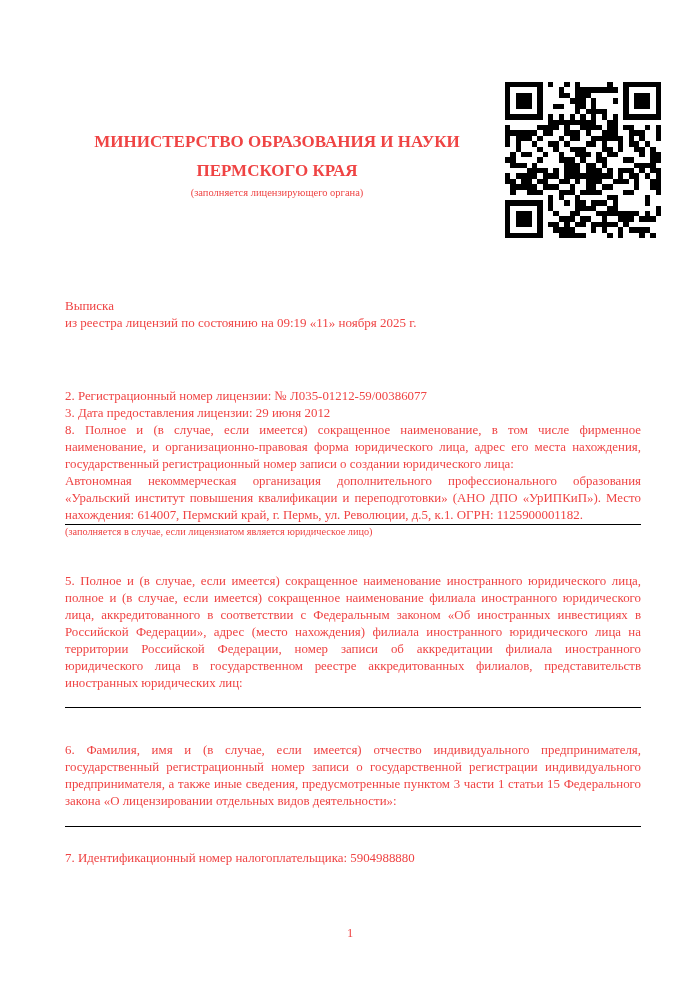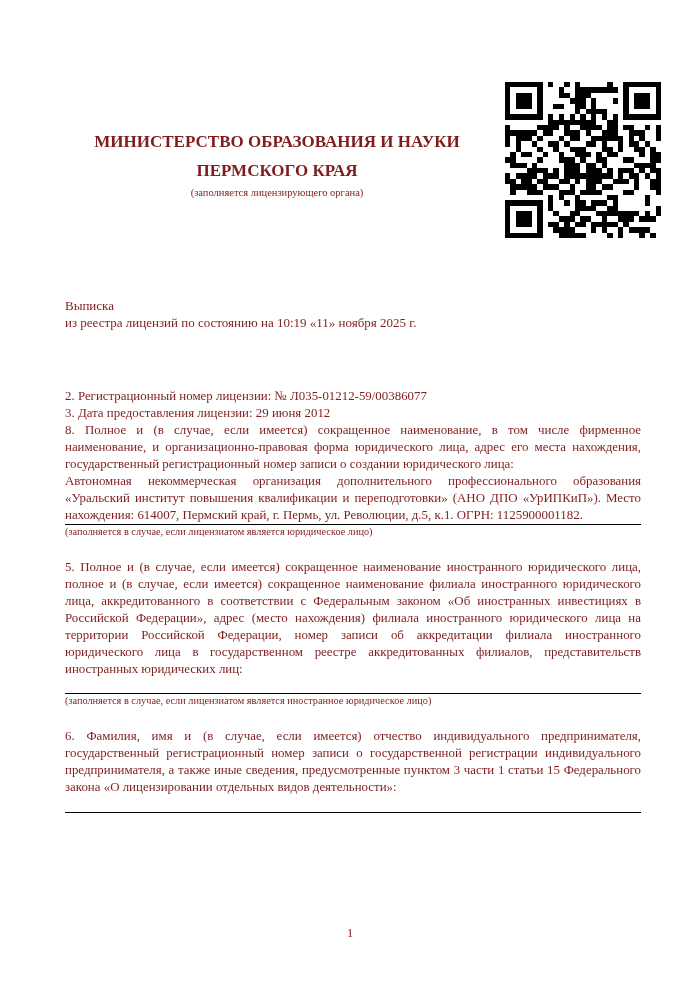--- a/index.html
+++ b/index.html
@@ -1,20 +1,20 @@
 <!DOCTYPE html>
 <html><head>
 <meta charset="utf-8">
 <style>
   html,body{margin:0;padding:0;background:#ffffff;}
   .page{
     position:relative;
     width:700px;height:989px;
     background:#ffffff;
-    color:#7f1d1d;
+    color:#ef4444;
     font-family:"Liberation Serif", serif;
     overflow:hidden;
   }
   .header{
     position:absolute;left:64px;top:127px;width:426px;
     text-align:center;font-weight:bold;font-size:17px;line-height:29px;
   }
   .header-caption{
     font-weight:normal;font-size:10.5px;line-height:14px;margin-top:1px;
   }
@@ -29,21 +29,21 @@
   .items{
     position:absolute;left:65px;top:366px;width:576px;
     font-size:12.9px;line-height:17px;
   }
   .item p{margin:0;text-align:justify;}
   .item p.single{text-align:left;}
   .cap{text-align:center;font-size:10.3px;line-height:14px;margin:0;}
   .rule{border:0;border-top:1.6px solid #000;margin:0;}
   .mt22{margin-top:22px;}
   .mt15{}
-  .mt19{margin-top:20px;}
+  .mt19{margin-top:34px;}
   .mt23{margin-top:23px;}
   .rule-gap15{margin-top:15px;}
   .rule-gap16{margin-top:16px;}
   .pagenum{
     position:absolute;left:0;top:926px;width:100%;
     text-align:center;font-size:12.5px;
   }
 </style>
 </head>
 <body>
@@ -489,21 +489,21 @@
       </svg></div>
 
   <div class="header">
     <div>МИНИСТЕРСТВО ОБРАЗОВАНИЯ И НАУКИ</div>
     <div>ПЕРМСКОГО КРАЯ</div>
     <div class="header-caption">(заполняется лицензирующего органа)</div>
   </div>
 
   <div class="titleblock">
     <div>Выписка</div>
-    <div>из реестра лицензий по состоянию на 10:19 «11» ноября 2025 г.</div>
+    <div>из реестра лицензий по состоянию на 09:19 «11» ноября 2025 г.</div>
   </div>
 
   <div class="items">
 
 
     <div class="item mt22">
       <p class="single">2. Регистрационный номер лицензии: № Л035-01212-59/00386077</p>
     </div>
 
     <div class="item mt15">
@@ -513,26 +513,28 @@
     <div class="item mt15">
       <p>8. Полное и (в случае, если имеется) сокращенное наименование, в том числе фирменное наименование, и организационно-правовая форма юридического лица, адрес его места нахождения, государственный регистрационный номер записи о создании юридического лица:</p>
       <p>Автономная некоммерческая организация дополнительного профессионального образования «Уральский институт повышения квалификации и переподготовки» (АНО ДПО «УрИПКиП»). Место нахождения: 614007, Пермский край, г. Пермь, ул. Революции, д.5, к.1. ОГРН: 1125900001182.</p>
       <hr class="rule">
       <p class="cap">(заполняется в случае, если лицензиатом является юридическое лицо)</p>
     </div>
 
     <div class="item mt19">
       <p>5. Полное и (в случае, если имеется) сокращенное наименование иностранного юридического лица, полное и (в случае, если имеется) сокращенное наименование филиала иностранного юридического лица, аккредитованного в соответствии с Федеральным законом «Об иностранных инвестициях в Российской Федерации», адрес (место нахождения) филиала иностранного юридического лица на территории Российской Федерации, номер записи об аккредитации филиала иностранного юридического лица в государственном реестре аккредитованных филиалов, представительств иностранных юридических лиц:</p>
       <hr class="rule rule-gap15">
-      <p class="cap">(заполняется в случае, если лицензиатом является иностранное юридическое лицо)</p>
     </div>
 
     <div class="item mt19">
       <p>6. Фамилия, имя и (в случае, если имеется) отчество индивидуального предпринимателя, государственный регистрационный номер записи о государственной регистрации индивидуального предпринимателя, а также иные сведения, предусмотренные пунктом 3 части 1 статьи 15 Федерального закона «О лицензировании отдельных видов деятельности»:</p>
       <hr class="rule rule-gap16">
     </div>
 
+    <div class="item mt23">
+      <p class="single">7. Идентификационный номер налогоплательщика: 5904988880</p>
+    </div>
 
   </div>
 
   <div class="pagenum">1</div>
 
 </div>
 
 </body></html>

